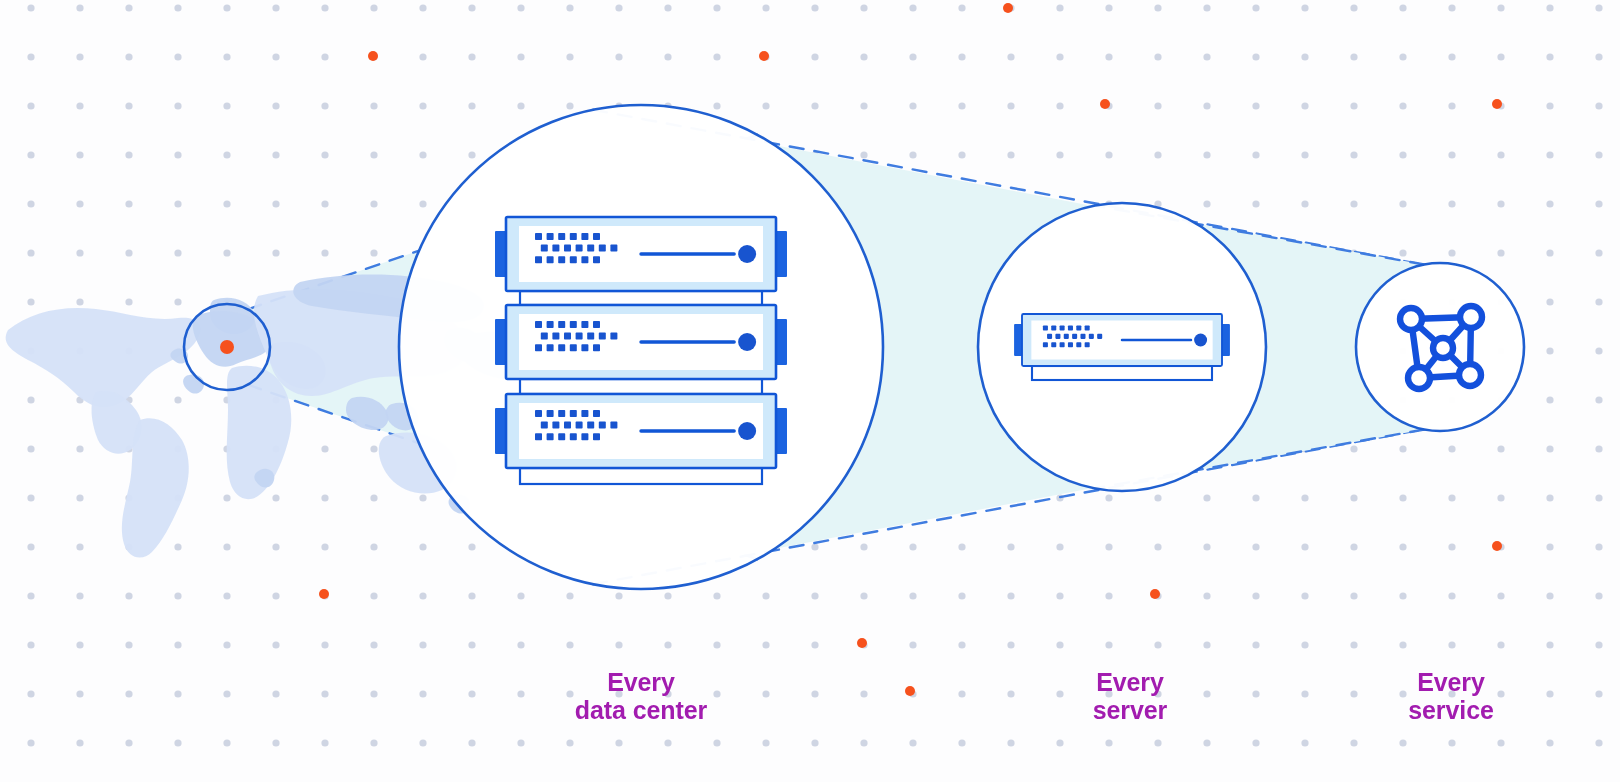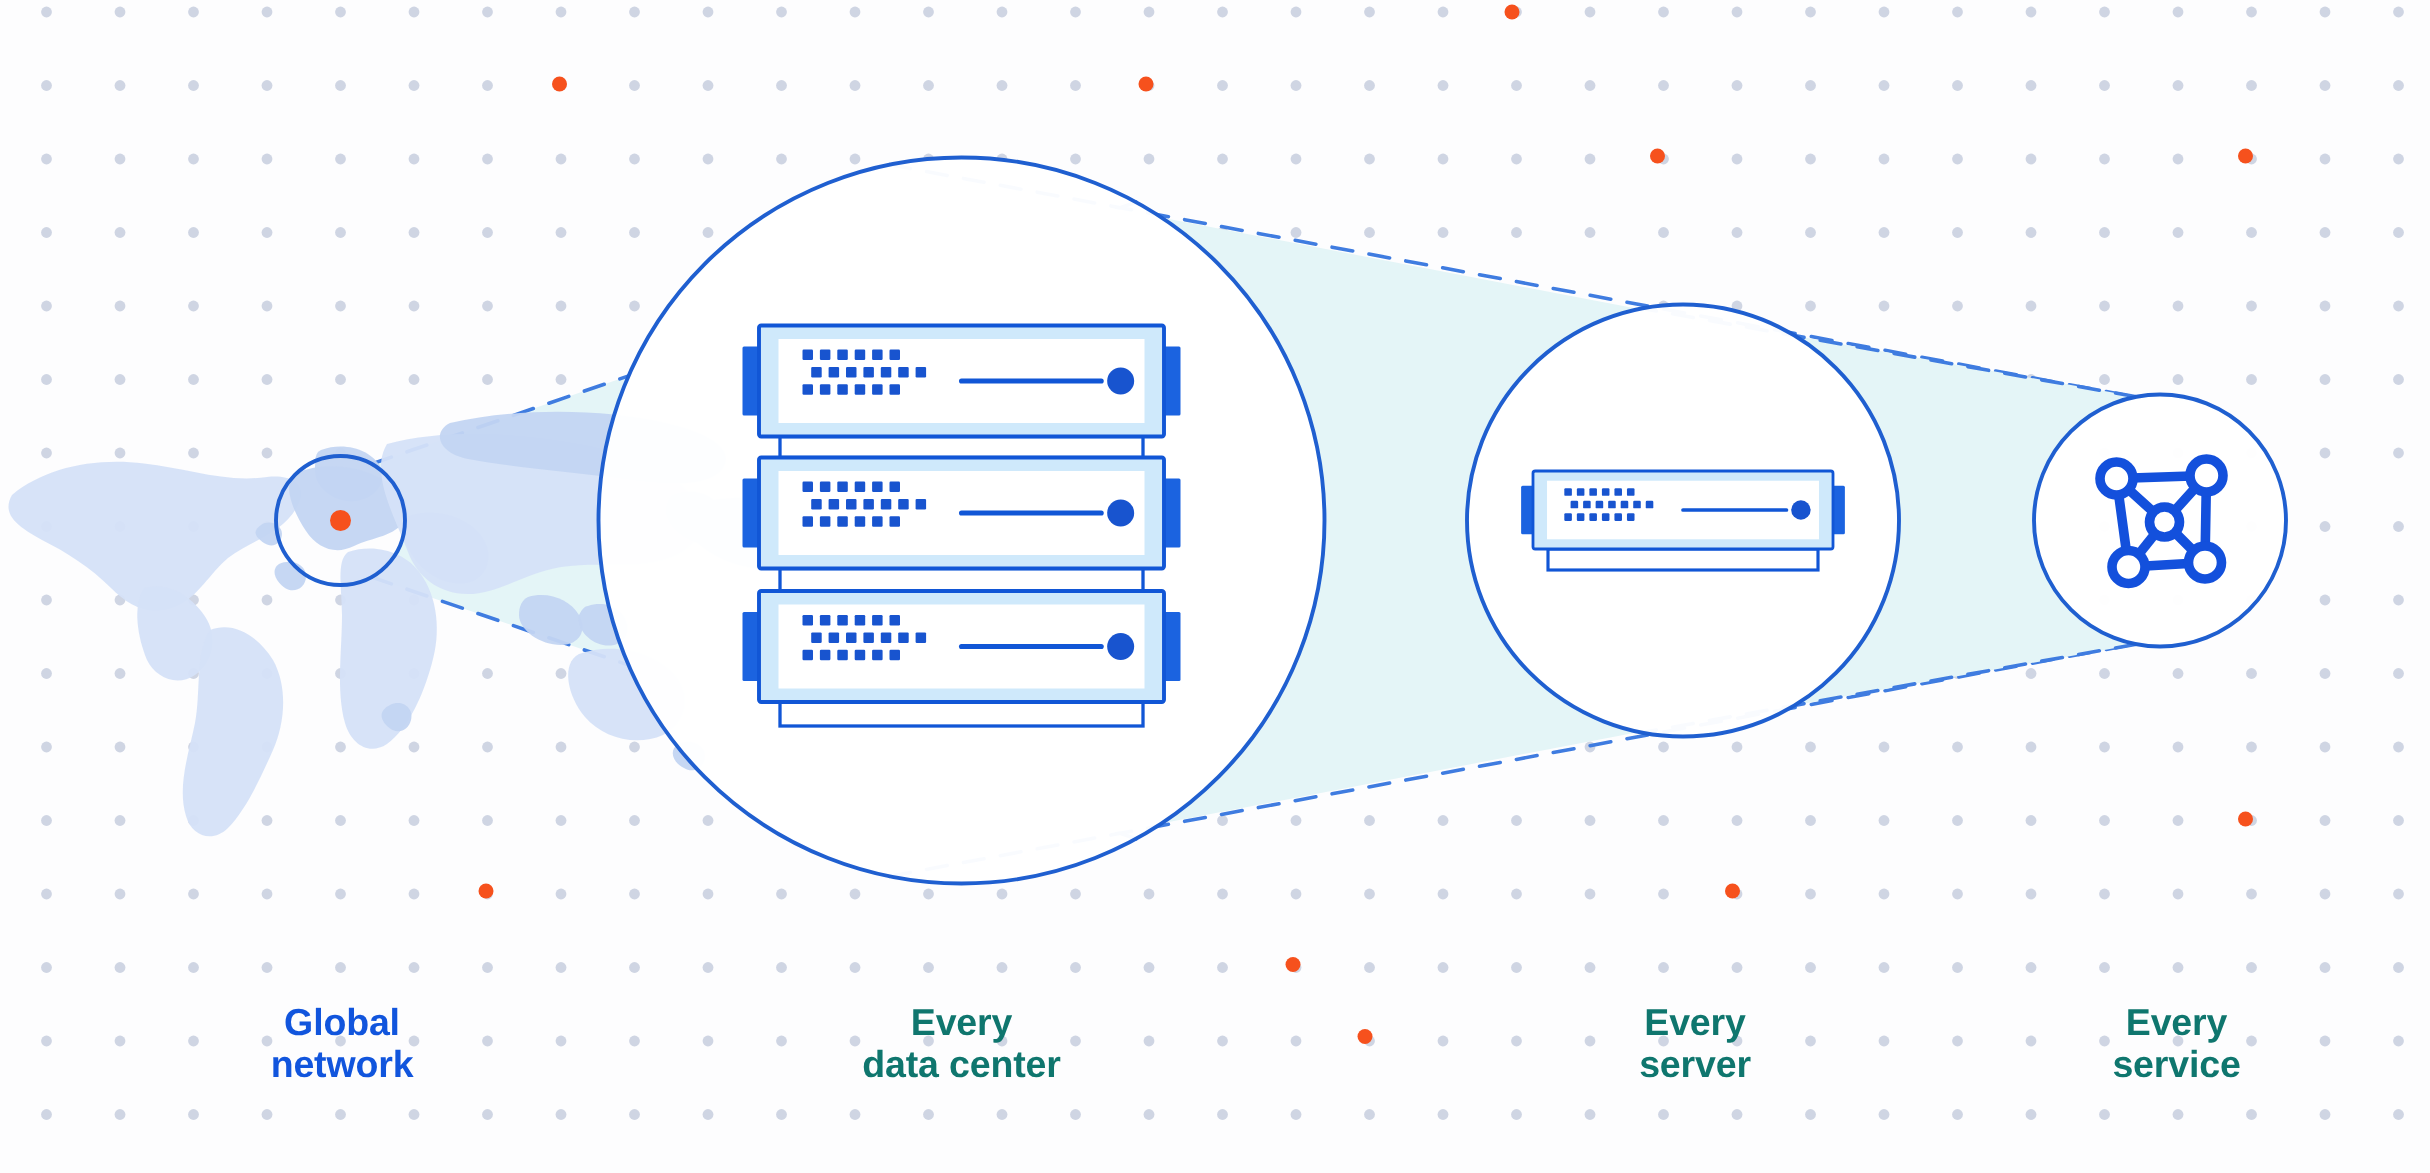--- a/index.html
+++ b/index.html
@@ -11,21 +11,21 @@
     background:#fdfdfe;
   }
   #stage { position:absolute; inset:0; }
   svg.layer { position:absolute; top:0; left:0; width:1620px; height:782px; }
   .label {
     position:absolute;
     text-align:center;
     font-size:25px;
     line-height:1.12;
     font-weight:700;
-    color:#0f766e;
+    color:#a21caf;
     white-space:pre-line;
     letter-spacing:-0.1px;
   }
   .label.accent { color:#1155dd; }
 </style>
 </head>
 <body>
 
 <div id="stage">
 
@@ -765,22 +765,20 @@
         <line x1="1419" y1="378" x2="1470" y2="375" stroke="#1350dc" stroke-width="6.4" stroke-linecap="round"></line>
         <line x1="1470" y1="375" x2="1443" y2="348" stroke="#1350dc" stroke-width="6.4" stroke-linecap="round"></line>
         <circle cx="1411" cy="319" r="11" fill="#ffffff" stroke="#1350dc" stroke-width="6.4"></circle>
         <circle cx="1471" cy="317" r="11" fill="#ffffff" stroke="#1350dc" stroke-width="6.4"></circle>
         <circle cx="1419" cy="378" r="11" fill="#ffffff" stroke="#1350dc" stroke-width="6.4"></circle>
         <circle cx="1470" cy="375" r="11" fill="#ffffff" stroke="#1350dc" stroke-width="6.4"></circle>
         <circle cx="1443" cy="348" r="10" fill="#ffffff" stroke="#1350dc" stroke-width="6.4"></circle>
       </g>
   </svg>
 
-  <div class="label accent" style="left:128px; top:668px; width:200px;">Global
-network</div>
 
   <div class="label" style="left:511px; top:668px; width:260px;">Every
 data center</div>
 
   <div class="label" style="left:1010px; top:668px; width:240px;">Every
 server</div>
 
   <div class="label" style="left:1331px; top:668px; width:240px;">Every
 service</div>
 

